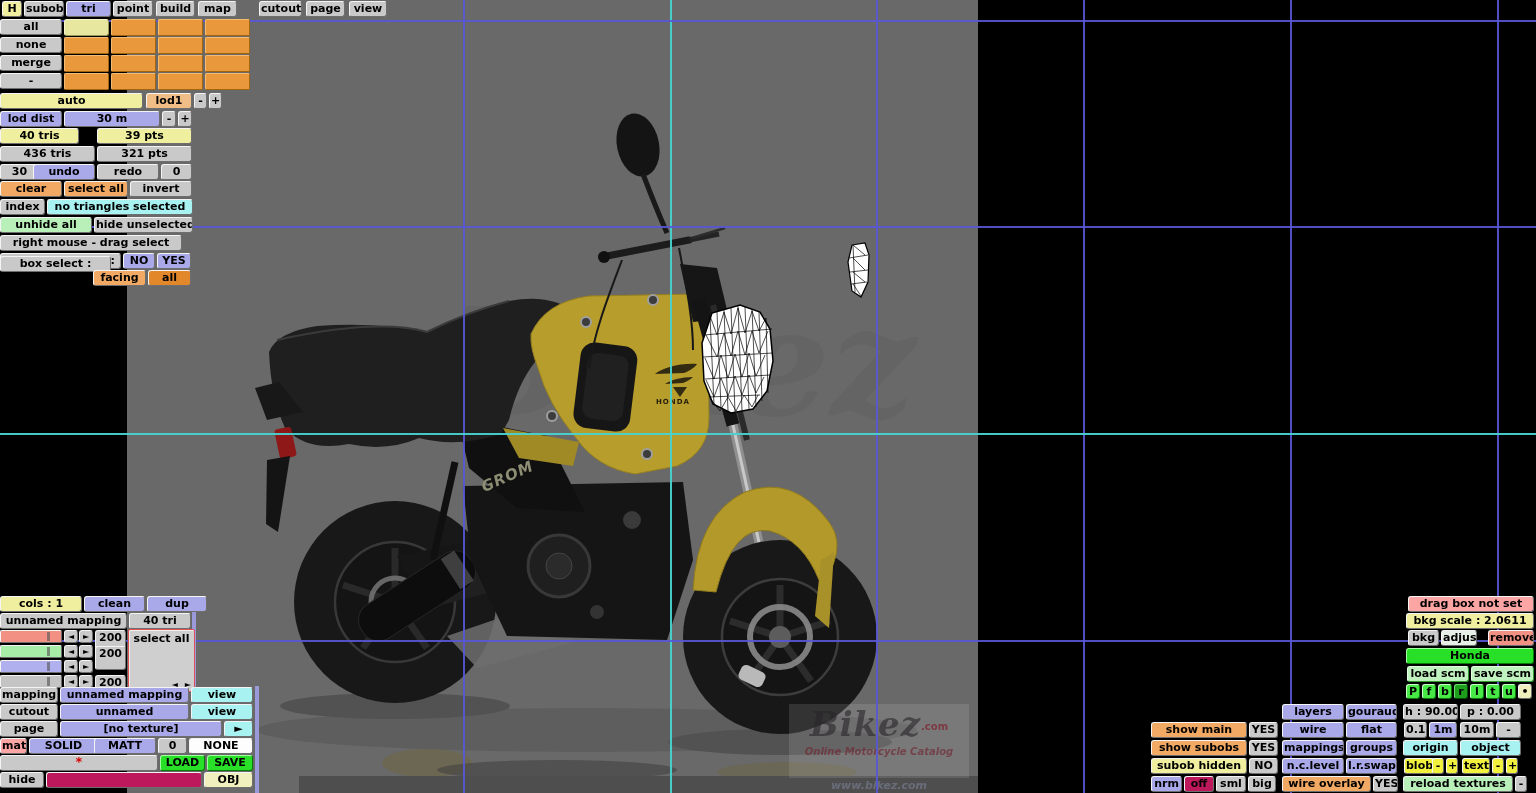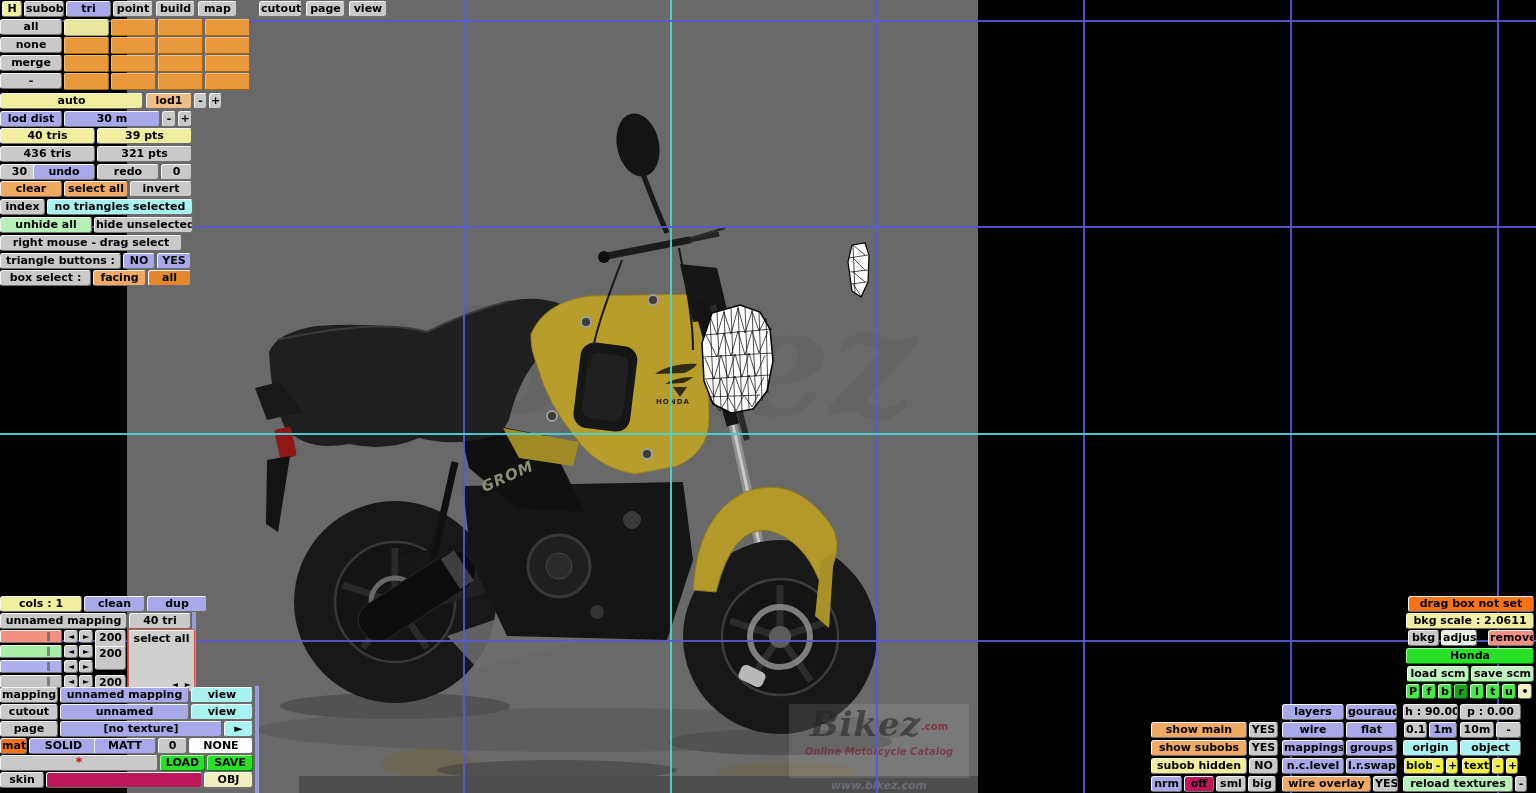--- a/index.html
+++ b/index.html
@@ -13,21 +13,21 @@
   .glv{top:0;height:793px;width:2px;background:rgba(88,88,214,.9);}
   .glh{left:0;width:1536px;height:2px;background:rgba(88,88,214,.9);}
   .glc{background:rgba(72,211,208,.95);}
   
   .mesh{position:absolute;z-index:4;}
   
   .b{position:absolute;box-sizing:border-box;height:16px;font:bold 11px "DejaVu Sans",sans-serif;
      color:#000;text-align:center;line-height:13px;background:#c9c9c9;border:1px solid;
      border-color:#f4f4f4 #6e6e6e #6e6e6e #f4f4f4;border-radius:3px;padding:0 1px;
      white-space:nowrap;overflow:hidden;z-index:10;}
-  .lgray{background:#be185d}.dgray{background:#f97316}
+  .lgray{background:#be185d}.dgray{background:#fca5a5}
   .blue{background:#a9a9ea}.yel{background:#efef9f}.tan{background:#f0bd86}
   .org{background:#f2a963}.dorg{background:#e2882a}.cyn{background:#a8f2f2}
   .grn{background:#b9efb9}.bgrn{background:#29e029;border-color:#a4ffa4 #067d06 #067d06 #a4ffa4}
   .pgrn{background:#bff2bf;border-color:#e2ffe2 #2f9b2f #2f9b2f #e2ffe2}
   .lime{background:#46e946;border-color:#c9ffc9 #0b7c0b #0b7c0b #c9ffc9}
   .dlime{background:#1d9f1d;border-color:#6fdc6f #titulo;border-color:#6fdc6f #064e06 #064e06 #6fdc6f}
   .sal{background:#f29183}.wht{background:#fdfdfd}.cream{background:#f0f0be}
   .byel{background:#f2f23e}.pale{background:#e7f0e7}
   .cell{background:#e9983b;border-color:#f4bd75 #a3650f #a3650f #f4bd75;border-radius:2px}
   .khaki{background:#e7e79f;border-color:#f6f6cd #9a9a58 #9a9a58 #f6f6cd}
@@ -245,40 +245,40 @@
   <span class="b cell" style="left:205px;top:73px;width:45px;height:17px"></span>
 
   <span class="b yel" style="left:0;top:93px;width:143px">auto</span>
   <span class="b tan" style="left:146px;top:93px;width:46px">lod1</span>
   <span class="b" style="left:194px;top:93px;width:13px">-</span>
   <span class="b" style="left:209px;top:93px;width:13px">+</span>
   <span class="b blue" style="left:0;top:111px;width:62px">lod dist</span>
   <span class="b blue" style="left:64px;top:111px;width:96px">30 m</span>
   <span class="b" style="left:162px;top:111px;width:14px">-</span>
   <span class="b" style="left:178px;top:111px;width:14px">+</span>
-  <span class="b yel" style="left:0;top:128px;width:95px">40 tris</span>
+  <span class="b yel" style="left:0;top:128px;width:79px">40 tris</span>
   <span class="b yel" style="left:97px;top:128px;width:95px">39 pts</span>
   <span class="b" style="left:0;top:146px;width:95px">436 tris</span>
   <span class="b" style="left:97px;top:146px;width:95px">321 pts</span>
   <span class="b" style="left:0;top:164px;width:39px">30</span>
   <span class="b blue" style="left:33px;top:164px;width:62px">undo</span>
   <span class="b" style="left:97px;top:164px;width:62px">redo</span>
   <span class="b" style="left:161px;top:164px;width:31px">0</span>
   <span class="b org" style="left:0;top:181px;width:62px">clear</span>
   <span class="b org" style="left:64px;top:181px;width:64px">select all</span>
   <span class="b" style="left:130px;top:181px;width:62px">invert</span>
   <span class="b" style="left:0;top:199px;width:45px">index</span>
   <span class="b cyn" style="left:47px;top:199px;width:146px">no triangles selected</span>
   <span class="b grn" style="left:0;top:217px;width:92px">unhide all</span>
   <span class="b" style="left:94px;top:217px;width:99px">hide unselected</span>
   <span class="b" style="left:0;top:235px;width:182px">right mouse - drag select</span>
   <span class="b" style="left:0;top:253px;width:121px">triangle buttons :</span>
   <span class="b blue" style="left:123px;top:253px;width:32px">NO</span>
   <span class="b blue" style="left:157px;top:253px;width:34px">YES</span>
-  <span class="b" style="left:0;top:270px;width:91px">box select :</span>
+  <span class="b" style="left:0;top:256px;width:111px">box select :</span>
   <span class="b org" style="left:93px;top:270px;width:53px">facing</span>
   <span class="b dorg" style="left:148px;top:270px;width:43px">all</span>
 
   <div class="edge" style="left:192px;top:596px;height:94px"></div>
   <div class="edge" style="left:255px;top:686px;height:107px"></div>
   <span class="b yel" style="left:0;top:596px;width:82px">cols : 1</span>
   <span class="b blue" style="left:84px;top:596px;width:61px">clean</span>
   <span class="b blue" style="left:147px;top:596px;width:60px">dup</span>
   <span class="b" style="left:0;top:613px;width:127px">unnamed mapping</span>
   <span class="b" style="left:129px;top:613px;width:62px">40 tri</span>
@@ -320,21 +320,21 @@
   <span class="b blue" style="left:60px;top:721px;width:162px">[no texture]</span>
   <span class="b cyn" style="left:224px;top:721px;width:29px">►</span>
   <span class="b dgray" style="left:0;top:738px;width:27px">mat</span>
   <span class="b blue" style="left:29px;top:738px;width:69px">SOLID</span>
   <span class="b blue" style="left:94px;top:738px;width:62px">MATT</span>
   <span class="b" style="left:158px;top:738px;width:29px">0</span>
   <span class="b wht" style="left:189px;top:738px;width:64px">NONE</span>
   <span class="b star" style="left:0;top:755px;width:158px">*</span>
   <span class="b bgrn" style="left:160px;top:755px;width:45px">LOAD</span>
   <span class="b bgrn" style="left:207px;top:755px;width:46px">SAVE</span>
-  <span class="b" style="left:0;top:772px;width:44px">skin</span>
+  <span class="b" style="left:0;top:772px;width:44px">hide</span>
   <span class="b lgray" style="left:46px;top:772px;width:156px"></span>
   <span class="b cream" style="left:204px;top:772px;width:49px">OBJ</span>
 
   <span class="b dgray" style="left:1408px;top:596px;width:126px">drag box not set</span>
   <span class="b yel" style="left:1406px;top:613px;width:128px">bkg scale : 2.0611</span>
   <span class="b" style="left:1408px;top:630px;width:31px">bkg</span>
   <span class="b pale" style="left:1441px;top:630px;width:36px">adjust</span>
   <span class="b sal" style="left:1488px;top:630px;width:46px">remove</span>
   <span class="b bgrn" style="left:1406px;top:648px;width:128px">Honda</span>
   <span class="b pgrn" style="left:1407px;top:666px;width:62px">load scm</span>

